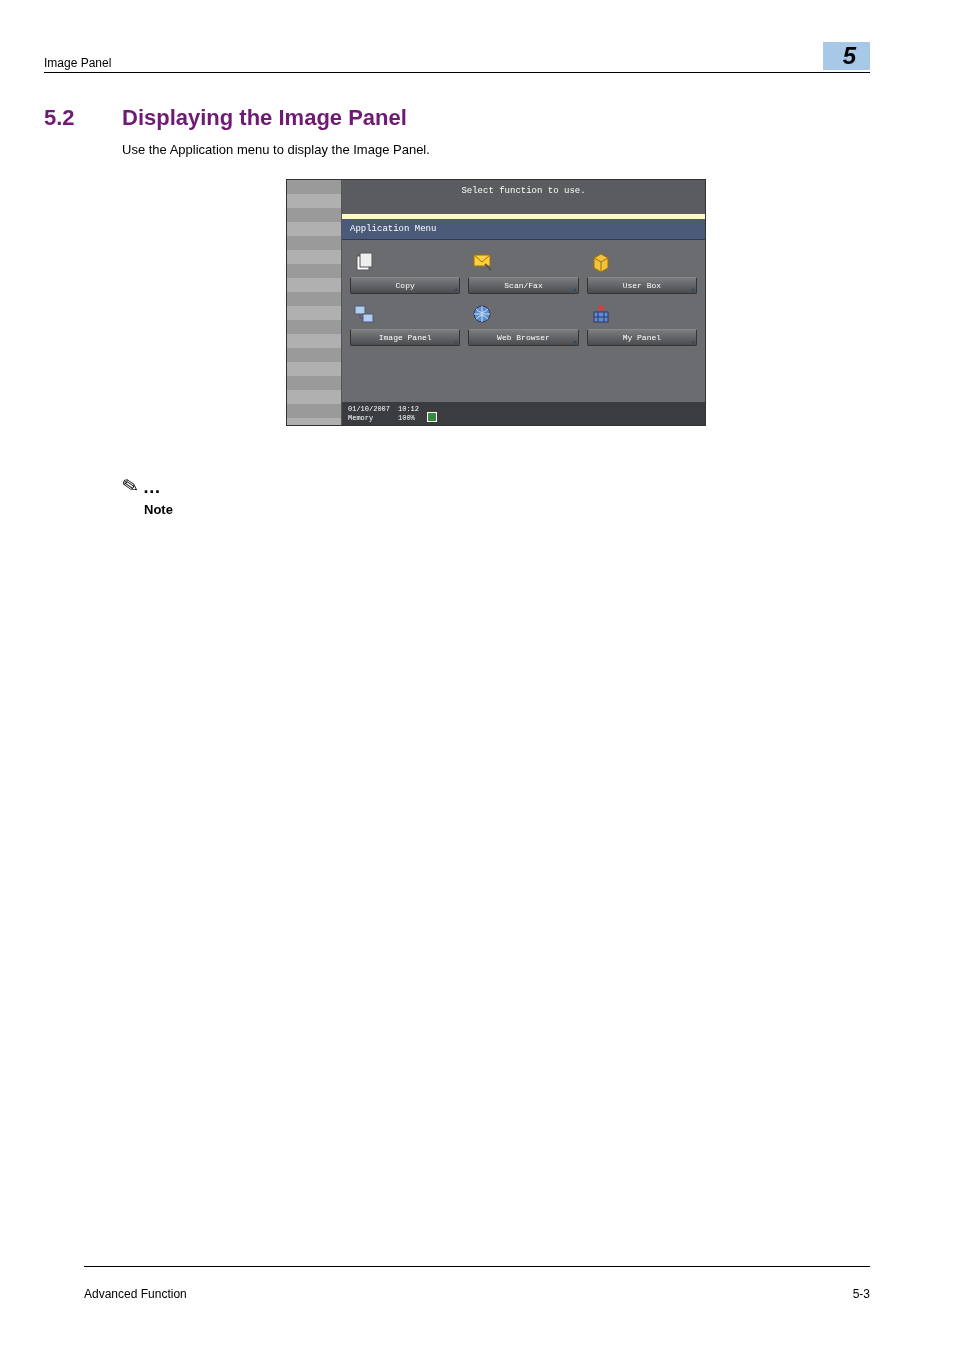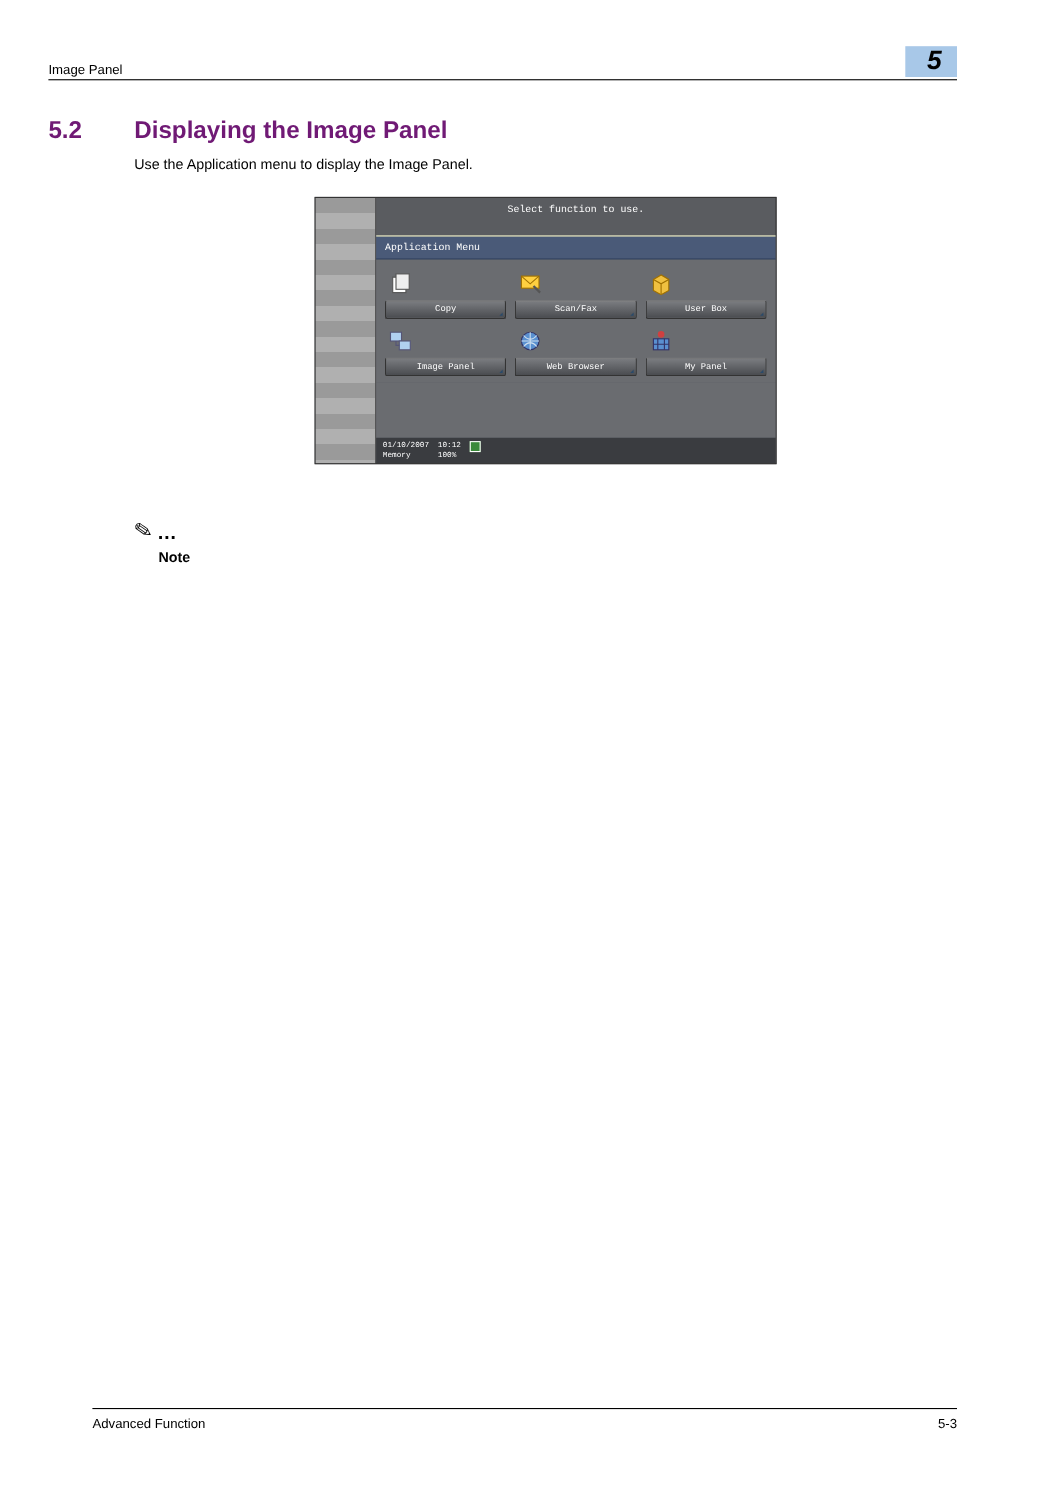--- a/index.html
+++ b/index.html
@@ -83,21 +83,21 @@
       font-size: 9px;
       padding: 6px 8px;
       height: 34px;
       text-align: center;
     }
     .ss-appmenu-bar {
       background: #4a5a78;
       color: #fff;
       font-size: 9px;
       padding: 5px 8px;
-      border-top: 1px solid #fef9c3;
+      border-top: 5px solid #fef9c3;
       border-bottom: 1px solid #2a3a58;
     }
     .ss-grid {
       background: #6a6c70;
       padding: 10px 8px 6px 8px;
       display: grid;
       grid-template-columns: repeat(3, 1fr);
       gap: 8px;
     }
     .ss-btn {
@@ -138,21 +138,21 @@
       flex: 1;
       min-height: 50px;
     }
     .ss-status {
       background: #3a3c40;
       color: #fff;
       font-size: 7px;
       padding: 3px 6px;
       display: flex;
       gap: 8px;
-      align-items: flex-start;
+      align-items: flex-end;
     }
     .ss-status-col { display: flex; flex-direction: column; line-height: 1.2; }
     .ss-ready { width:10px; height:10px; background:#3a8a3a; border:1px solid #fff; }
     
     .note-block { margin-top: 48px; }
     .note-icon-row {
       display: flex;
       align-items: flex-end;
       gap: 4px;
       margin-bottom: 4px;
@@ -166,21 +166,21 @@
     .note-label { font-weight: bold; font-size: 13px; margin-left: 22px; }
     .note-text { font-style: italic; font-size: 13px; margin-left: 22px; margin-top: 2px; line-height:1.4;}
     .note-link { color: #0078c8; font-weight: bold; font-style: italic; }
     
     .footer {
       position: absolute;
       bottom: 50px;
       left: 84px;
       right: 84px;
       border-top: 1px solid #000;
-      padding-top: 6px;
+      padding-top: 20px;
       display: flex;
       justify-content: space-between;
       font-size: 12px;
     }
   </style>
 </head>
 <body>
 
 <div class="page">
   <div class="header-row">

